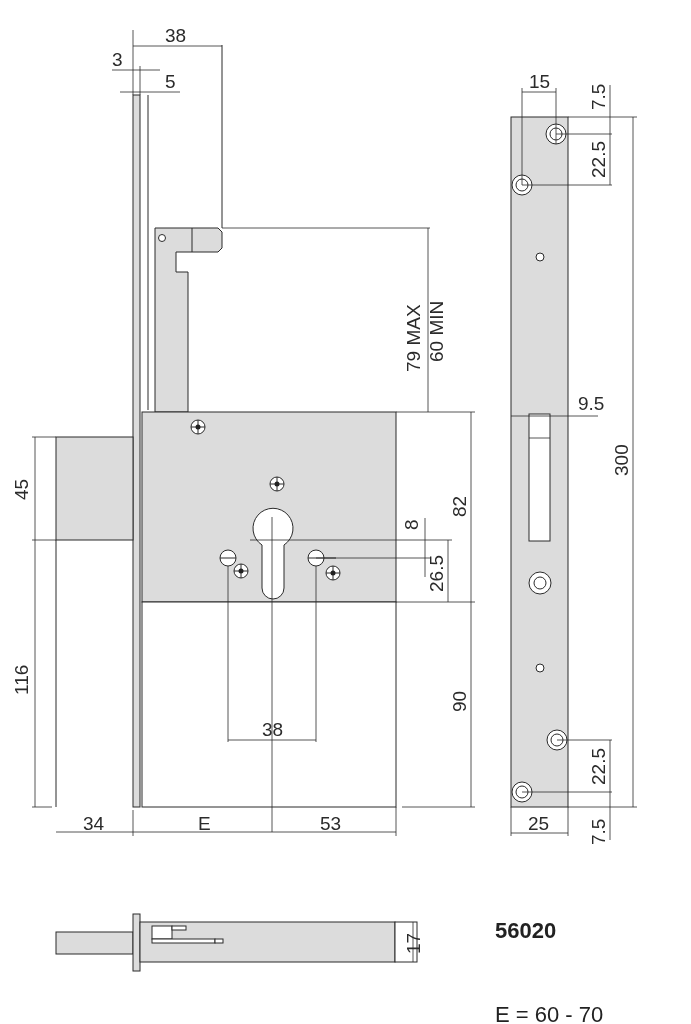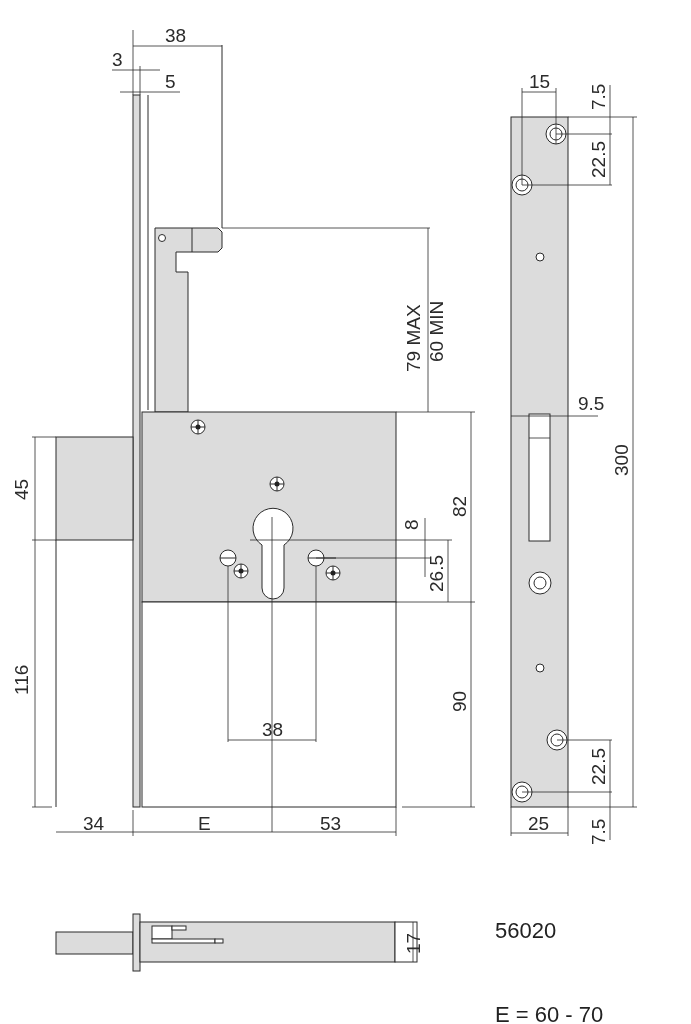--- a/index.html
+++ b/index.html
@@ -3,21 +3,21 @@
 <meta charset="utf-8">
 <style>
   html, body { margin:0; padding:0; background:#ffffff; }
   body { width:691px; height:1024px; position:relative; overflow:hidden; font-family:"Liberation Sans", sans-serif; }
   svg { position:absolute; left:0; top:0; }
   .ln { stroke:#2b2b2b; stroke-width:1; fill:none; }
   .thin { stroke:#2b2b2b; stroke-width:0.8; fill:none; }
   .part { fill:#dcdcdc; stroke:#2b2b2b; stroke-width:1; }
   .white { fill:#ffffff; stroke:#2b2b2b; stroke-width:1; }
   .dim { font-family:"Liberation Sans", sans-serif; font-size:19px; fill:#2b2b2b; }
-  .code { position:absolute; left:495px; top:918px; font-size:22px; font-weight:normal; color:#222; }
+  .code { position:absolute; left:495px; top:918px; font-size:22px; font-weight:bold; color:#222; }
   .sub { position:absolute; left:495px; top:954px; font-size:22px; color:#222;margin-top:48px; }
 </style>
 </head>
 <body>
 
 <svg width="691" height="1024" viewBox="0 0 691 1024">
 
   <g>
 
     <rect class="part" x="133" y="95" width="7" height="712"></rect>

